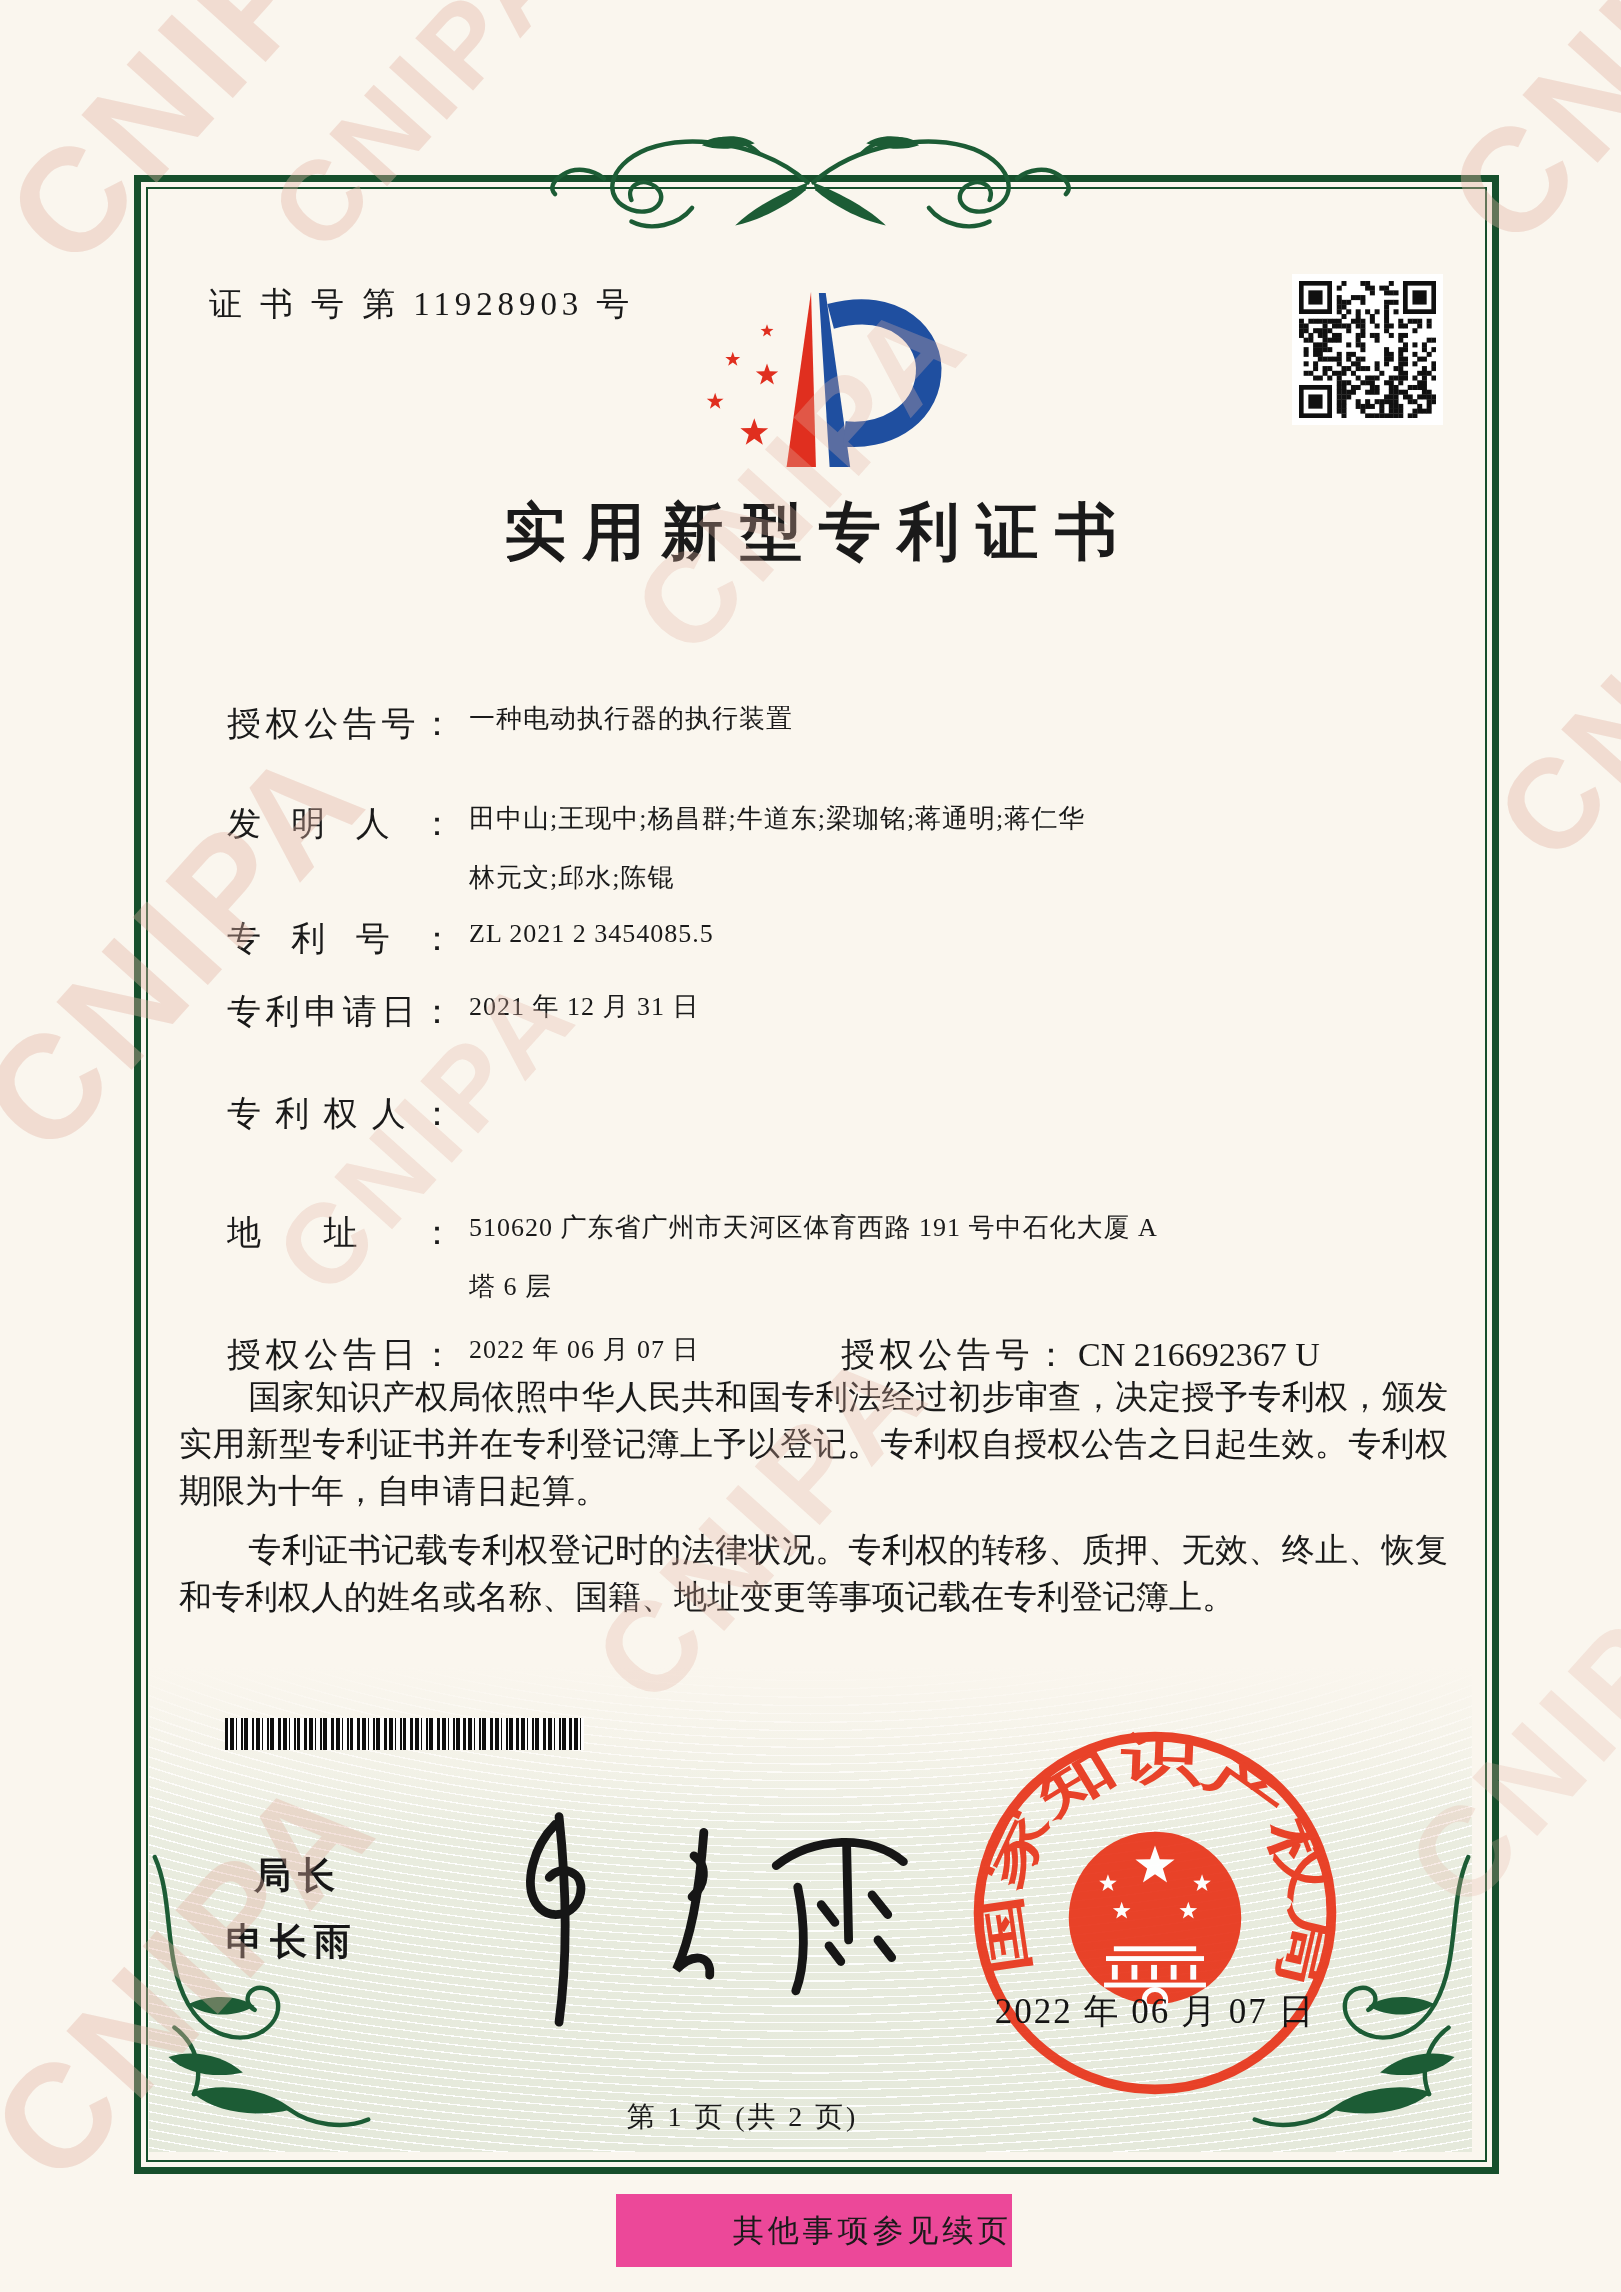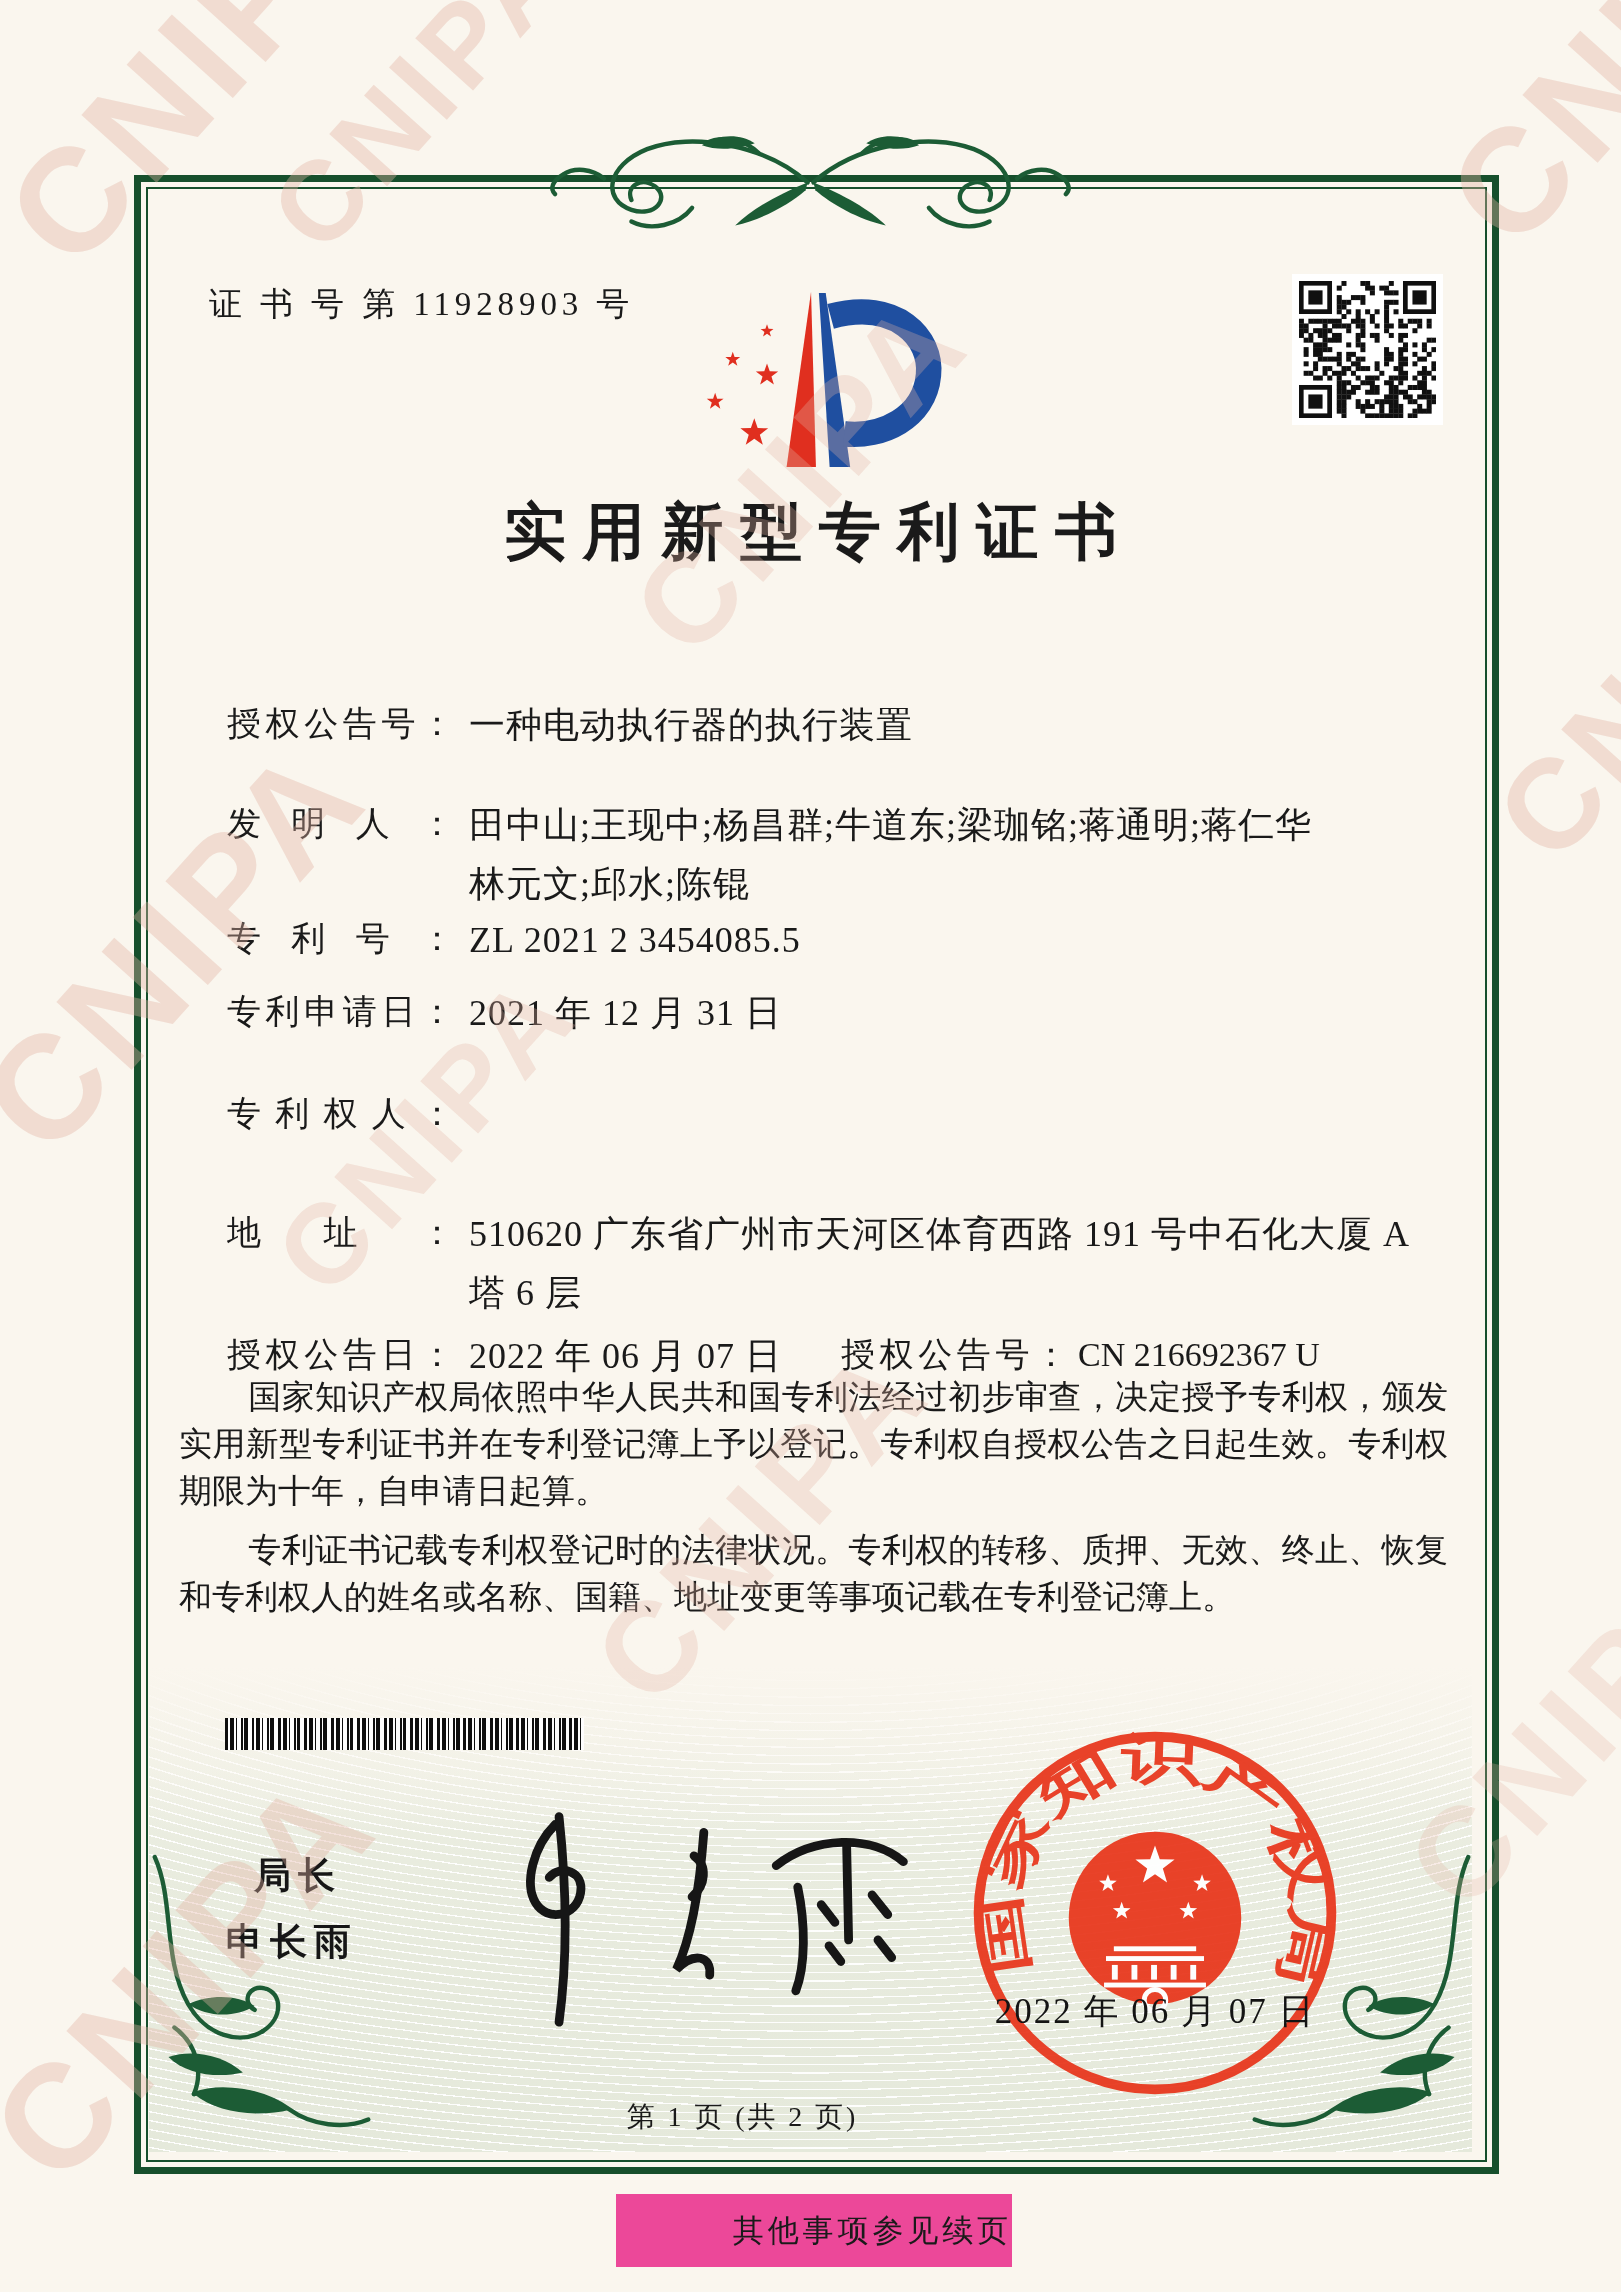--- a/index.html
+++ b/index.html
@@ -24,21 +24,21 @@
   
   .certno{position:absolute;left:209px;top:282px;z-index:3;font-size:33px;letter-spacing:4.9px;}
   .logo{position:absolute;left:676px;top:279px;z-index:3;}
   .qr{position:absolute;left:1292px;top:274px;width:151px;height:151px;background:#fff;
       padding:6.9px;box-sizing:border-box;z-index:3;}
   .title{position:absolute;left:0;right:0;top:490px;z-index:3;text-align:center;
          font-size:62px;font-weight:700;letter-spacing:16.7px;text-indent:16.7px;}
   
   .lbl{position:absolute;left:227px;width:227px;z-index:3;font-size:34px;line-height:1.3;
        text-align:justify;text-align-last:justify;}
-  .val{position:absolute;left:469px;width:980px;z-index:3;font-size:36px;line-height:1.3;
+  .val{position:absolute;left:469px;width:980px;z-index:3;font-size:26px;line-height:1.3;
        letter-spacing:1px;}
   .lbl2{position:absolute;left:841px;width:227px;z-index:3;font-size:34px;line-height:1.3;
        text-align:justify;text-align-last:justify;}
   .val2{position:absolute;left:1078px;width:372px;z-index:3;font-size:34px;line-height:1.3;}
   
   .body-text{position:absolute;left:179px;top:1374px;width:1269px;z-index:3;
        font-size:33px;line-height:47px;text-align:justify;}
   .body-text p{margin:0;text-indent:2.1em;}
   .body-text p + p{margin-top:11.8px;}
   

